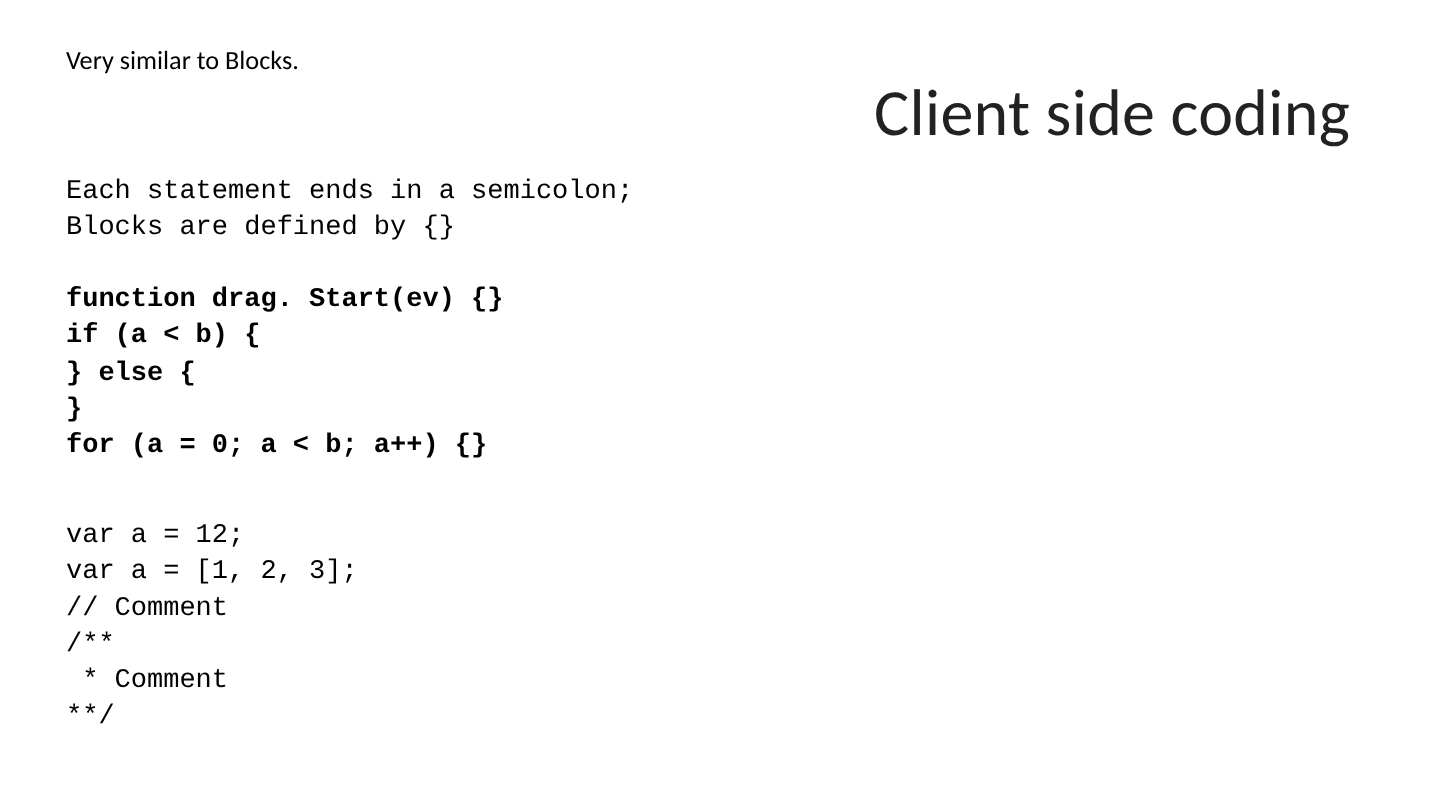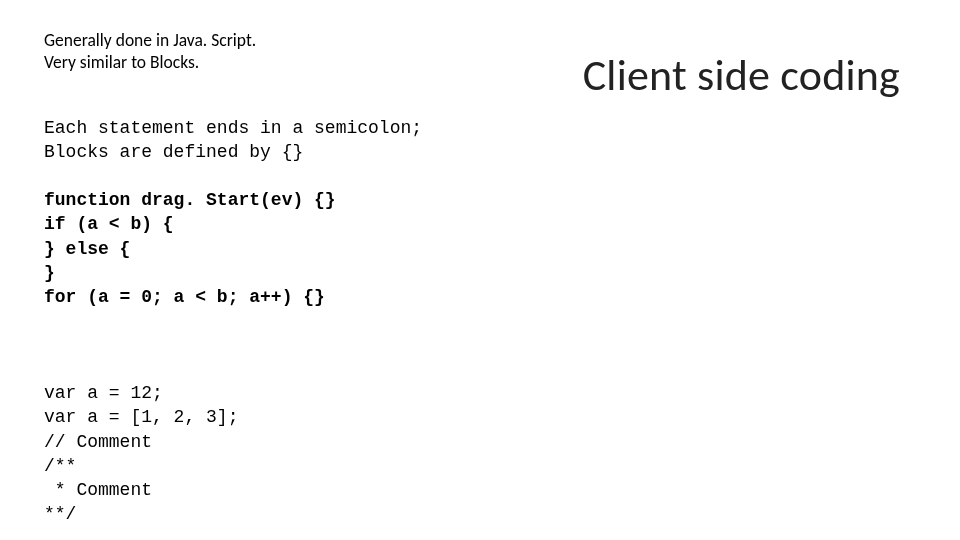--- a/index.html
+++ b/index.html
@@ -3,29 +3,28 @@
   <meta charset="utf-8">
   <style>
     * { box-sizing: border-box; margin: 0; padding: 0; }
     html, body { width: 960px; height: 540px; background: #fff; font-family: "Calibri", "Segoe UI", sans-serif; color: #000; }
     .slide { position: relative; width: 960px; height: 540px; }
     .intro { position: absolute; left: 44px; top: 30px; font-size: 17.5px; line-height: 1.25; }
     .title { position: absolute; right: 60px; top: 48px; font-size: 44px; font-weight: 300; color: #222; letter-spacing: 0.2px; }
     .codeblock { position: absolute; left: 44px; font-family: "Consolas", "Courier New", monospace; font-size: 18px; line-height: 1.35; white-space: pre; }
     .block1 { top: 116px; }
     .block2 { top: 188px; font-weight: bold; }
-    .block3 { top: 345px; margin-top: 36px; }
+    .block3 { top: 345px; }
   </style>
 </head>
 <body>
 
 <div class="slide">
 
   <div class="intro">
-    <div>Generally done in Java. Script.</div>
     <div>Very similar to Blocks.</div>
   </div>
 
   <div class="title">Client side coding</div>
 
   <div class="codeblock block1">Each statement ends in a semicolon;
 Blocks are defined by {}</div>
 
   <div class="codeblock block2">function drag. Start(ev) {}
 if (a &lt; b) {

